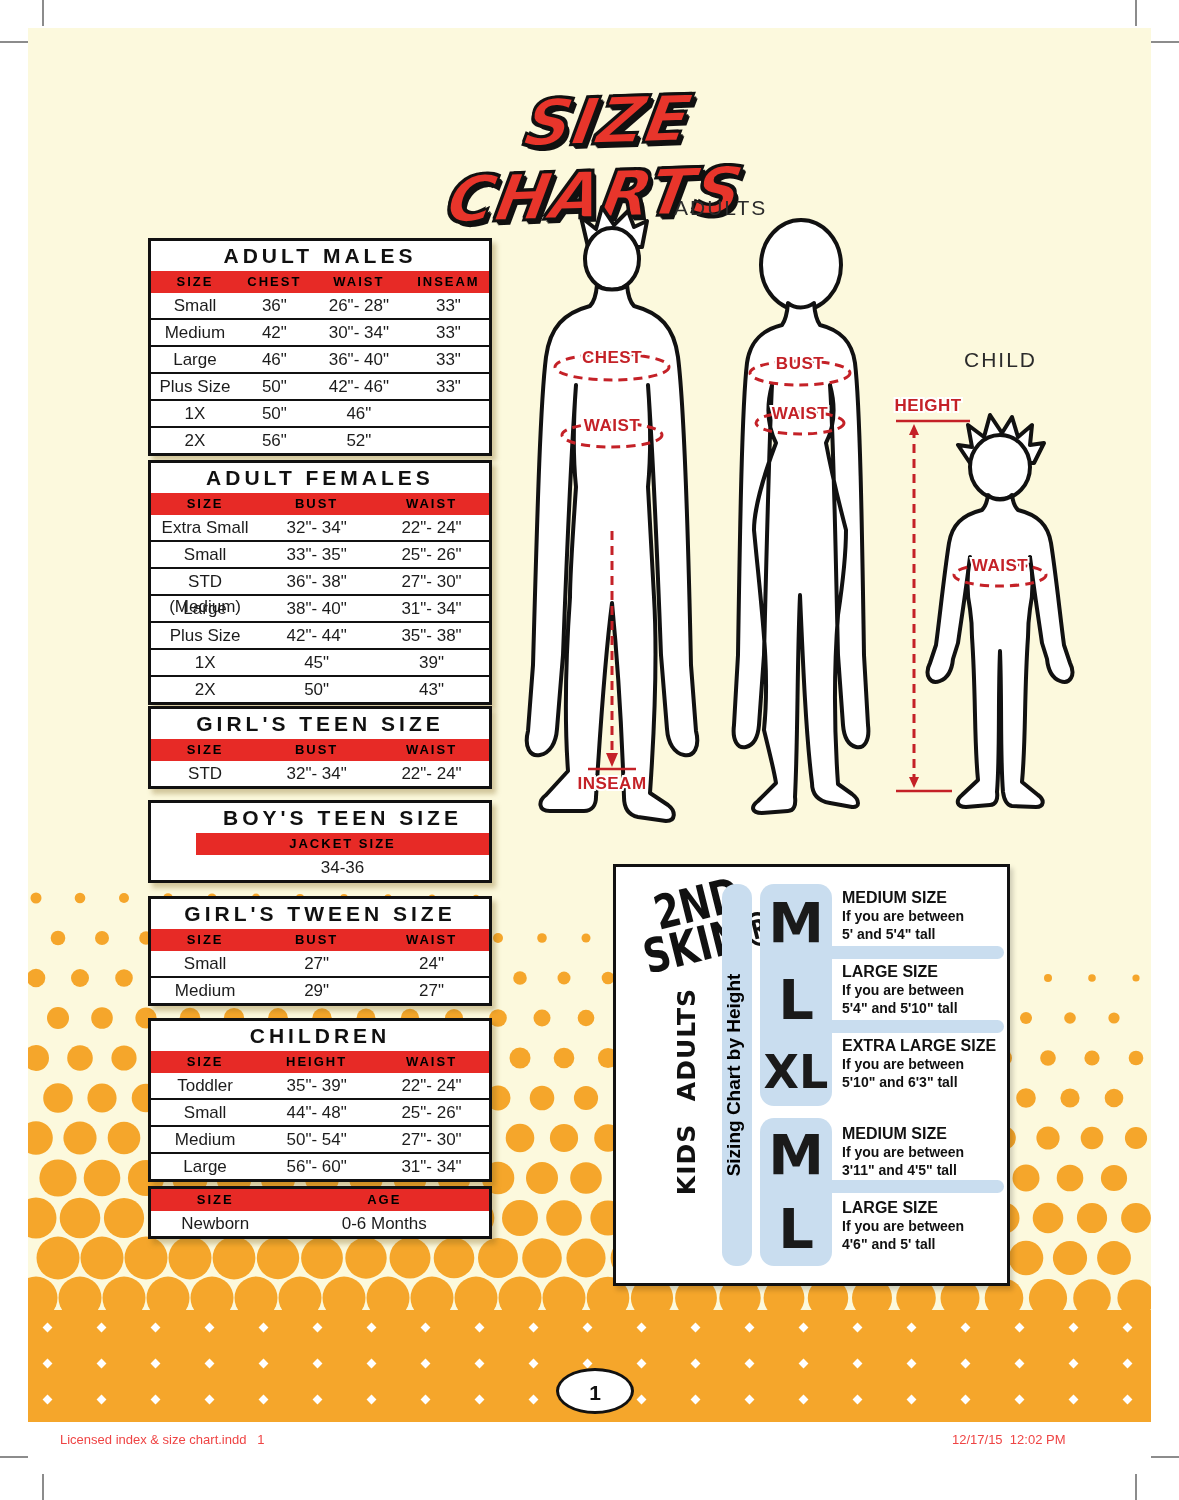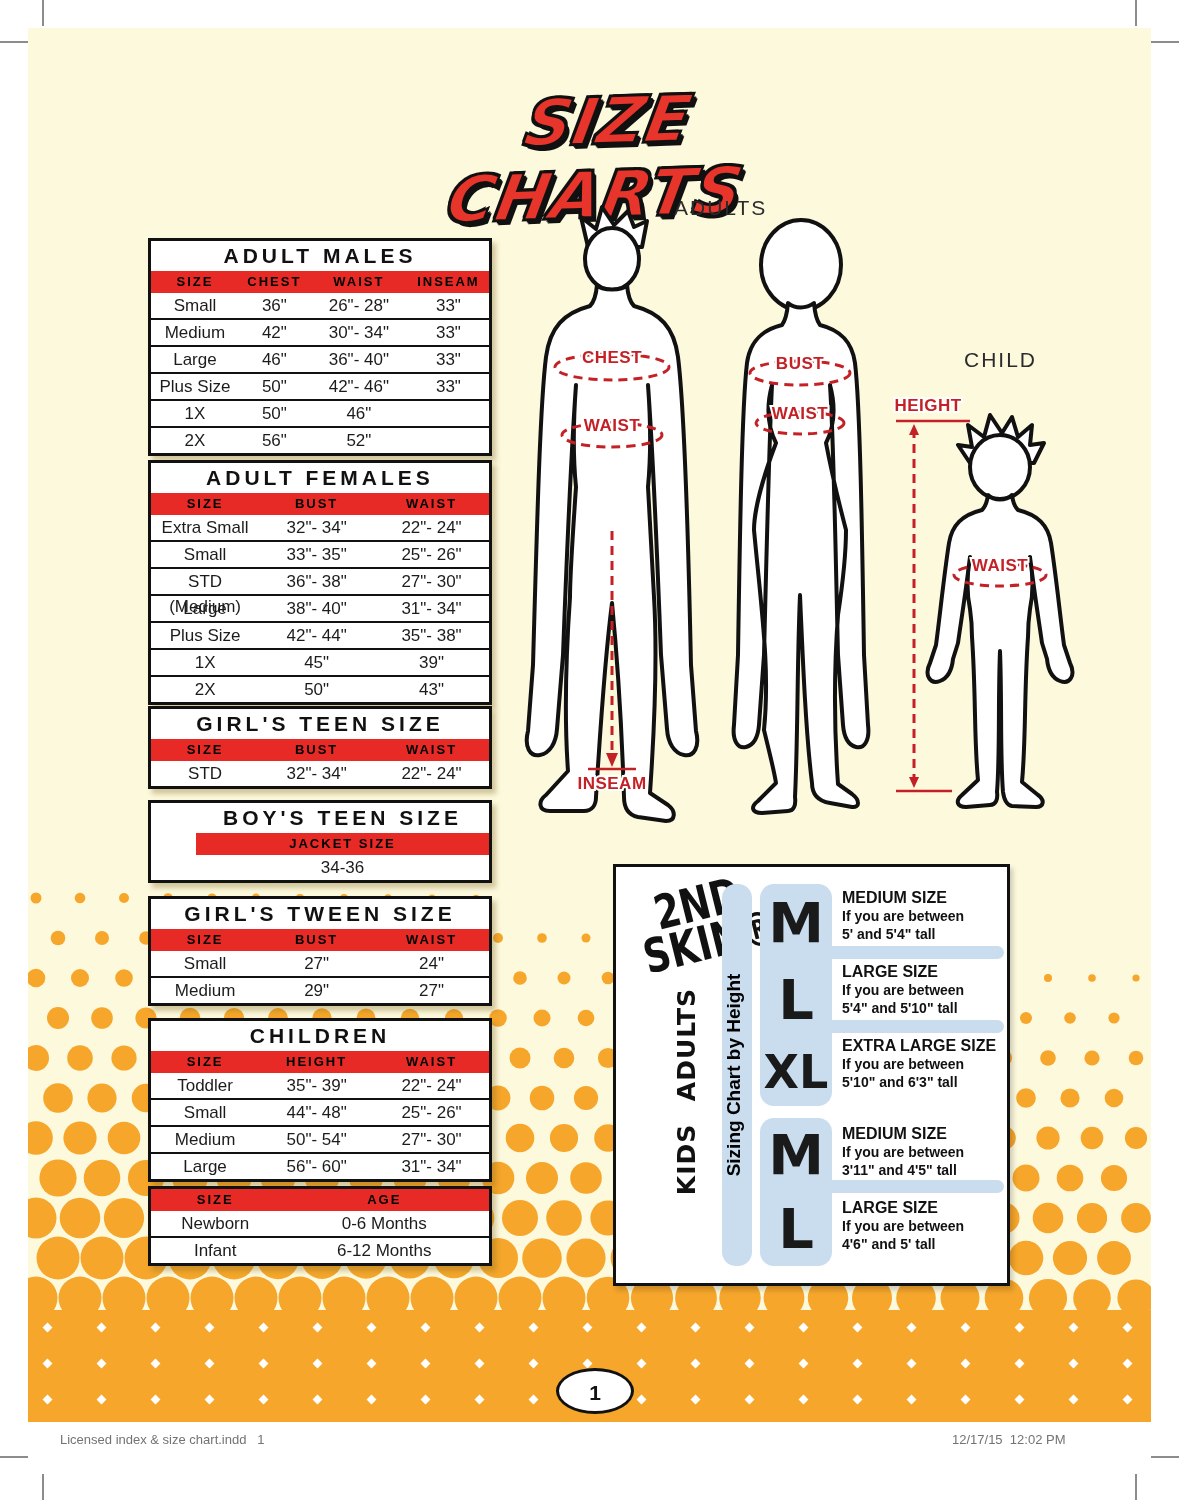--- a/index.html
+++ b/index.html
@@ -71,21 +71,21 @@
   .desc{position:absolute;left:226px;width:165px;color:#111;}
   .desc .d-name{font-weight:bold;font-size:16px;line-height:1.2;}
   .desc .d-line{font-weight:bold;font-size:14px;line-height:1.3;}
 
   
   #page-oval{position:absolute;left:556px;top:1368px;width:78px;height:46px;background:#fff;
     border:3px solid #111;border-radius:50%;z-index:3;text-align:center;line-height:44px;
     font-weight:bold;font-size:21px;color:#111;box-sizing:border-box;}
 
   
-  .footer-text{position:absolute;font-size:13px;color:#737373;z-index:2;}
+  .footer-text{position:absolute;font-size:13px;color:#ef4444;z-index:2;}
   #footer-left{left:60px;top:1432px;}
   #footer-right{left:952px;top:1432px;}
 </style>
 </head>
 <body>
 
 <div id="page">
 
   <div id="canvas"></div>
 
@@ -650,24 +650,20 @@
     </div>
   <div class="size-table w2" style="top:1186px;">
       <div class="t-head">
         <span>SIZE</span>
         <span>AGE</span>
       </div>
       <div class="t-row">
         <span>Newborn</span>
         <span>0-6 Months</span>
       </div>
-      <div class="t-row">
-        <span>Infant</span>
-        <span>6-12 Months</span>
-      </div>
     </div>
 
   <div id="sizing-box">
     <div id="brand">
       <div class="b1">2ND</div>
       <div class="b2">SKIN®</div>
     </div>
     <div class="vtext" id="v-adults">ADULTS</div>
     <div class="vtext" id="v-kids">KIDS</div>
 

